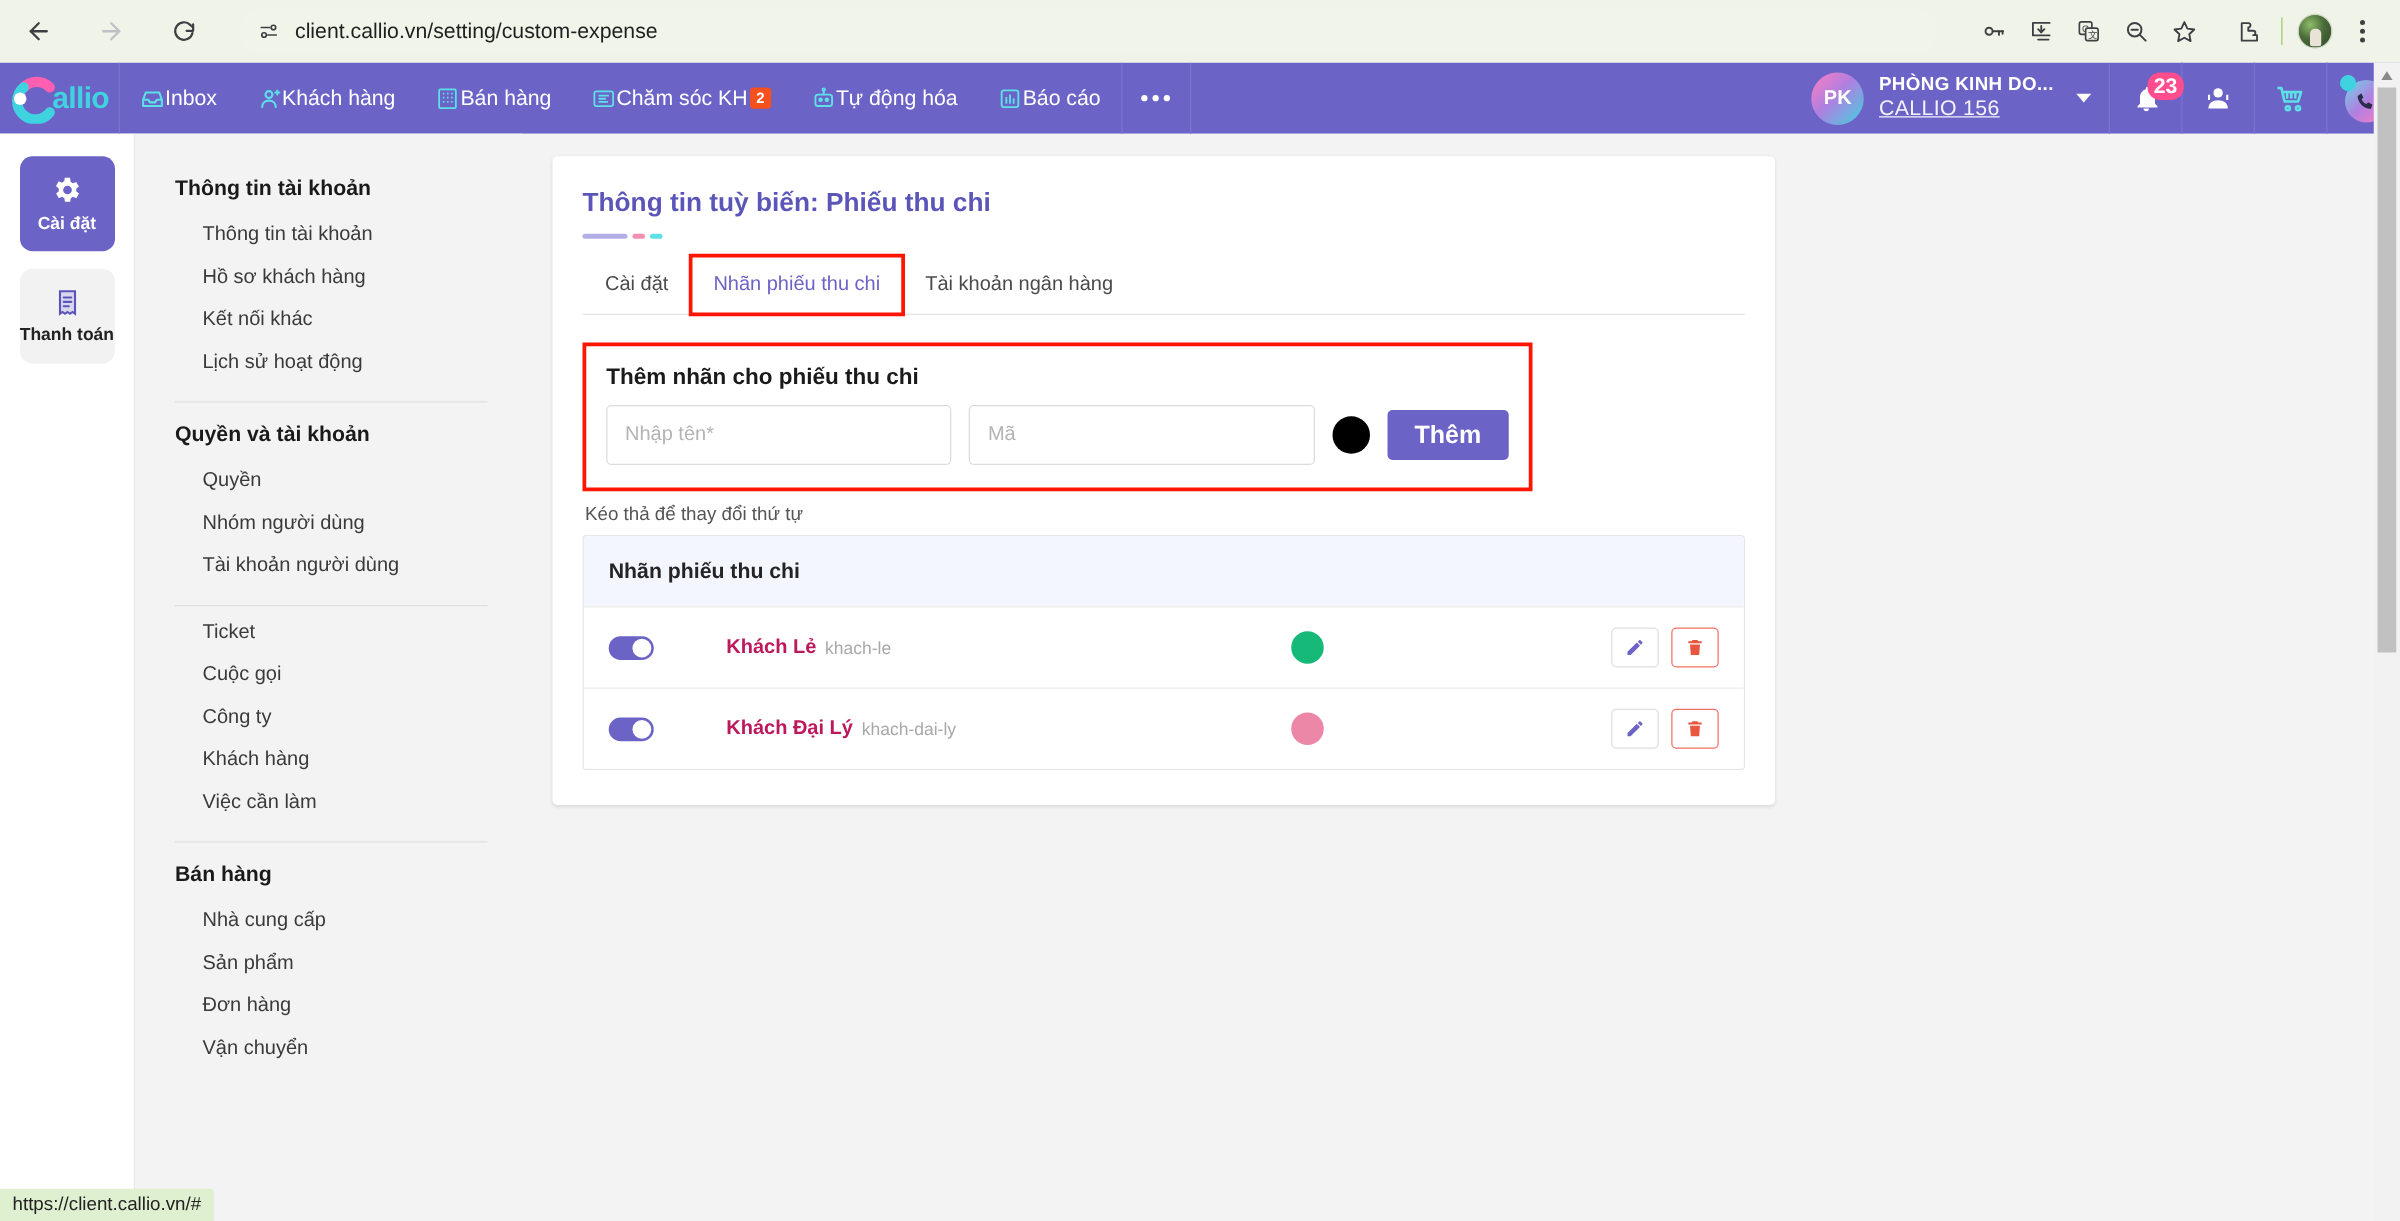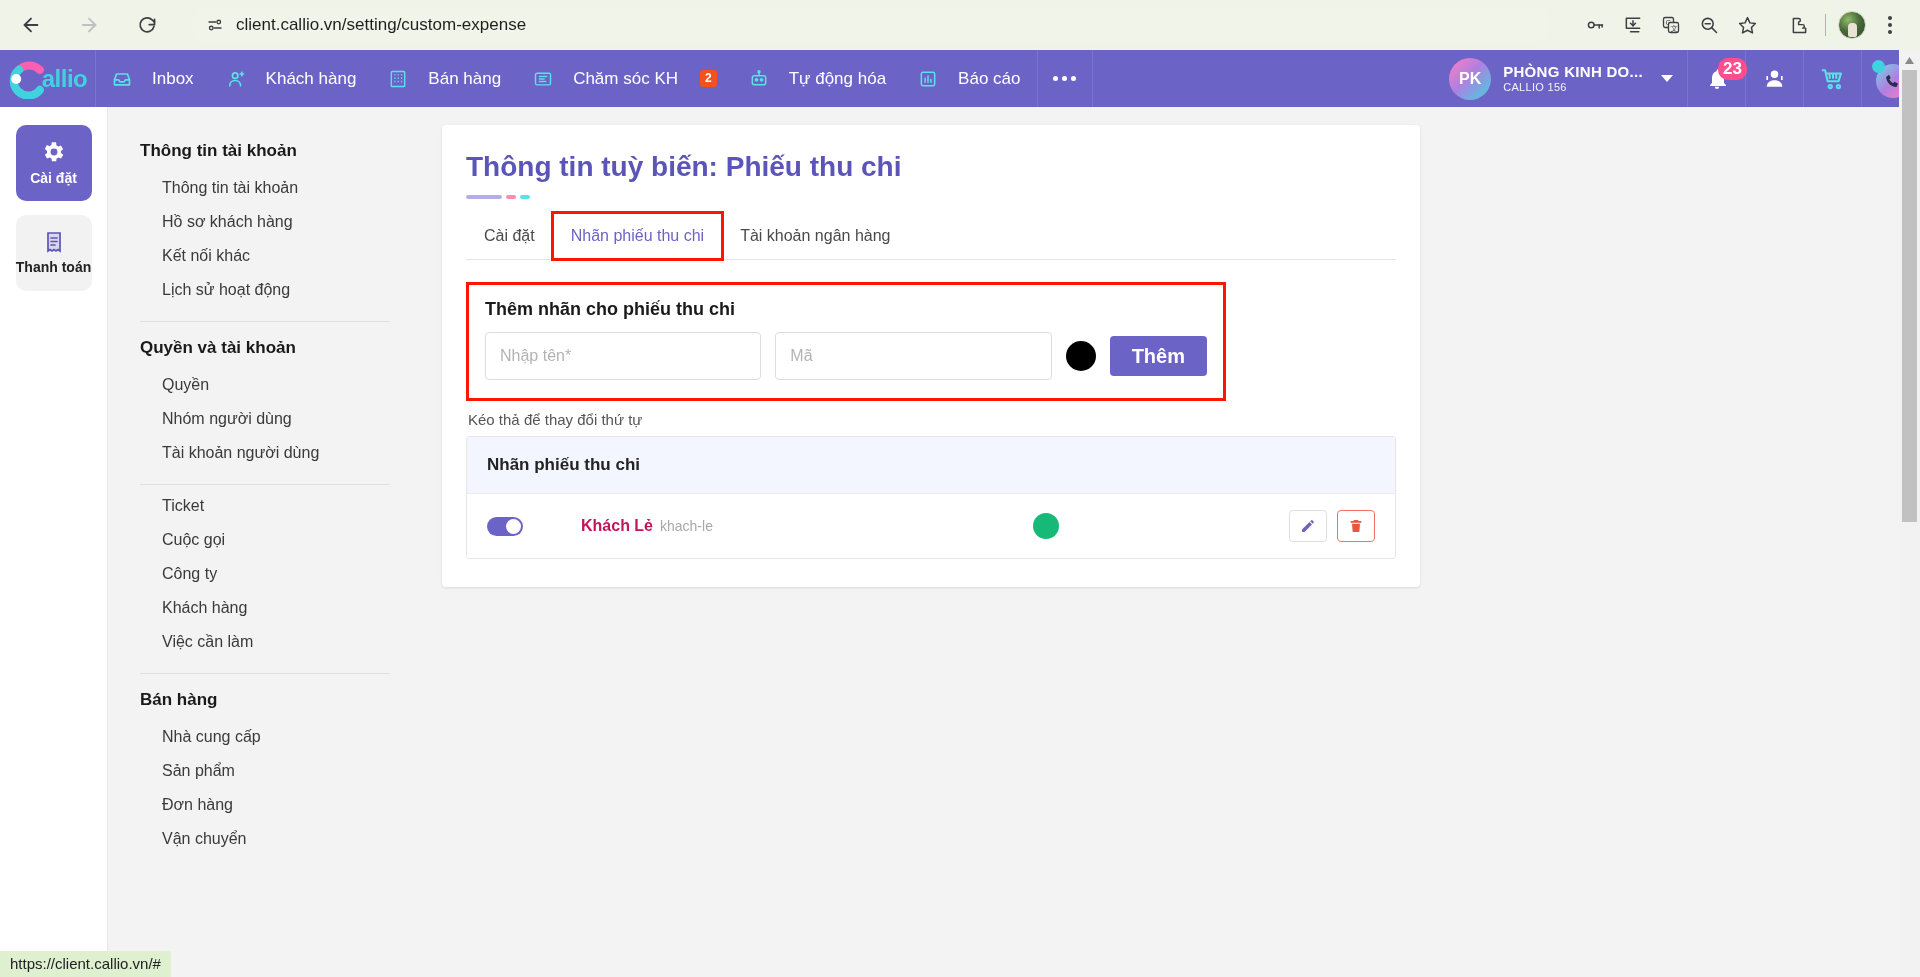--- a/index.html
+++ b/index.html
@@ -82,21 +82,21 @@
     border-right: 1px solid #7b73cf;
     flex: 0 0 auto;
   }
   .logo-wrap { display:flex; align-items:center; }
   .logo-text {
     font-size: 24px; font-weight: 700; color: #3fd3e0;
     letter-spacing: -0.5px; margin-left: -6px;
   }
   .nav-items { display:flex; align-items:stretch; }
   .nav-item {
-    display:flex; align-items:center; gap:20px;
+    display:flex; align-items:center; gap:0;
     padding: 0 16px;
     font-size: 17px;
     color: #ffffff;
     white-space: nowrap;
     position: relative;
   }
   .nav-ico { color:#5ce1e6; display:flex; align-items:center; }
   .badge-red {
     background:#f4511e; color:#fff; font-size:12px; font-weight:700;
     border-radius:3px; padding:1px 5px; line-height:1.25; margin-left:2px;
@@ -113,21 +113,21 @@
   }
   .avatar-pk {
     width:42px;height:42px;border-radius:50%;
     background: linear-gradient(135deg,#ff7fc0 0%, #b07fe0 45%, #3fd3e0 100%);
     display:flex;align-items:center;justify-content:center;
     font-size:16px;font-weight:700;color:#fff;
     flex:0 0 auto;
   }
   .user-txt { line-height:1.2; }
   .user-name { font-size:15px; font-weight:600; letter-spacing:.3px;}
-  .user-sub { font-size:11px; opacity:.92; letter-spacing:.3px;}
+  .user-sub { font-size:17px; opacity:.92; letter-spacing:.3px;text-decoration:underline;}
   .caret-dn { width:0;height:0;border-left:6px solid transparent;border-right:6px solid transparent;border-top:7px solid #fff; margin-left:6px;}
   .icon-cell {
     width: 58px;
     display:flex;align-items:center;justify-content:center;
     border-right:1px solid #7b73cf;
     position:relative;
   }
   .bell-badge{
     position:absolute; top:8px; left:30px;
     background:#ff4d8d;color:#fff;font-size:17px;font-weight:700;
@@ -186,21 +186,21 @@
     position:relative;
   }
   .card{
     background:#fff;
     border-radius:4px;
     box-shadow: 0 1px 3px rgba(0,0,0,.10);
     max-width: 978px;
     padding: 22px 24px 28px 24px;
   }
   .card-title{
-    font-size:28px;font-weight:700;color:#5b55b8;
+    font-size:21px;font-weight:700;color:#5b55b8;
     padding: 4px 0 12px 0;
   }
   .title-underline{ display:flex;align-items:center;gap:4px; margin-bottom: 6px;}
   .tu1{width:36px;height:4px;background:#b3aee6;border-radius:2px;}
   .tu2{width:10px;height:4px;background:#f48fb1;border-radius:2px;}
   .tu3{width:10px;height:4px;background:#5ce1e6;border-radius:2px;}
 
   .tabs{
     display:flex; align-items:flex-end; gap:0;
     border-bottom:1px solid #e4e4e4;
@@ -635,20 +635,42 @@
               </svg>
             </button>
             <button class="icon-btn danger">
               <svg width="16" height="16" viewBox="0 0 24 24" fill="#e8563f">
                 <path d="M9 3h6l1 1.5h4V7H4V4.5h4zM6 8.5h12L17 21H7z"></path>
               </svg>
             </button>
           </span>
         </div>
 
+        <div class="trow">
+          <span class="toggle">
+              <i></i>
+            </span>
+          <span class="row-label">Khách Đại Lý</span>
+          <span class="row-slug">khach-dai-ly</span>
+          <span class="row-spacer"></span>
+          <span class="swatch" style="background:#ec87a8;"></span>
+          <span class="row-gap"></span>
+          <span class="row-actions">
+            <button class="icon-btn">
+              <svg width="16" height="16" viewBox="0 0 24 24" fill="#6c63c7">
+                <path d="M3 17.2V21h3.8L18 9.8 14.2 6zM20.7 6.9a1 1 0 0 0 0-1.4l-2.2-2.2a1 1 0 0 0-1.4 0L15.3 5l3.8 3.8z"></path>
+              </svg>
+            </button>
+            <button class="icon-btn danger">
+              <svg width="16" height="16" viewBox="0 0 24 24" fill="#e8563f">
+                <path d="M9 3h6l1 1.5h4V7H4V4.5h4zM6 8.5h12L17 21H7z"></path>
+              </svg>
+            </button>
+          </span>
+        </div>
 
       </div>
     </div>
   </div>
 </div>
 
 <div class="right-scroll">
   <div class="rs-arrow">
     <svg width="11" height="9" viewBox="0 0 11 9">
         <polygon points="5.5,1 10,8 1,8" fill="#8a8a8a"></polygon>

